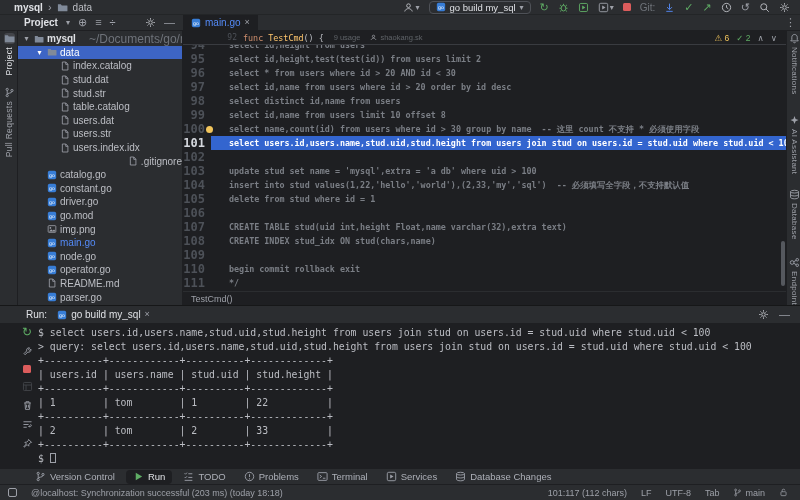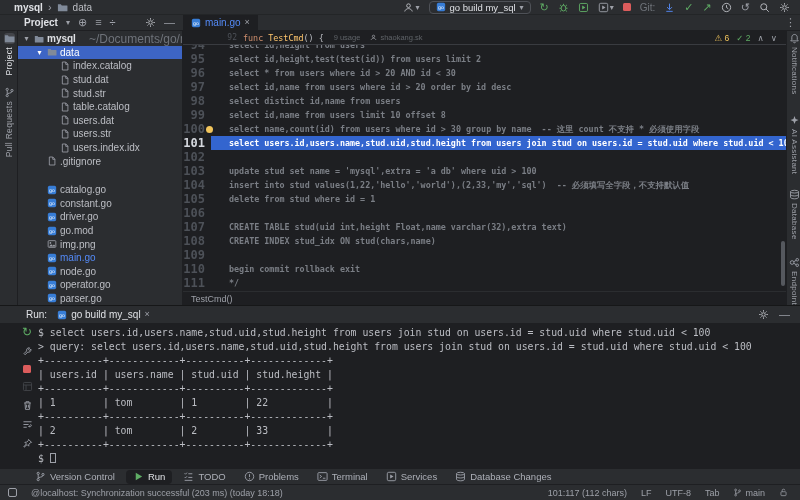--- a/index.html
+++ b/index.html
@@ -387,31 +387,31 @@
     <div class="tree-row" style="padding-left: 30px;">
       <span class="chr chev"></span>
       <span class="icn">
         <svg viewBox="0 0 12 12" fill="none" stroke-width="1">
           <path d="M2.8 1.2h4.1l2.6 2.6v7H2.8z" stroke="#9da0a8"></path>
           <path d="M6.9 1.2v2.8h2.6" stroke="#9da0a8"></path>
         </svg>
       </span>
       <span class="nm">users.index.idx</span>
     </div>
-    <div class="tree-row" style="padding-left: 17px;">
+    <div class="tree-row" style="padding-left: 17px; justify-content: flex-end;">
       <span class="chr chev"></span>
       <span class="icn">
         <svg viewBox="0 0 12 12" fill="none" stroke-width="1">
           <path d="M2.8 1.2h4.1l2.6 2.6v7H2.8z" stroke="#9da0a8"></path>
           <path d="M6.9 1.2v2.8h2.6" stroke="#9da0a8"></path>
         </svg>
       </span>
       <span class="nm">.gitignore</span>
     </div>
-    <div class="tree-row" style="padding-left: 17px; margin-top: 15px;">
+    <div class="tree-row" style="padding-left: 17px;">
       <span class="chr chev"></span>
       <span class="icn">
         <svg viewBox="0 0 12 12" fill="none" stroke-width="1">
           <rect x="1" y="1" width="10" height="10" rx="2" fill="#377dd6"></rect>
           <text x="6" y="8.4" font-size="5.6" fill="#fff" text-anchor="middle" stroke="none" font-family="DejaVu Sans, sans-serif">go</text>
         </svg>
       </span>
       <span class="nm">catalog.go</span>
     </div>
     <div class="tree-row" style="padding-left: 17px;">
@@ -482,35 +482,35 @@
           <rect x="1" y="1" width="10" height="10" rx="2" fill="#377dd6"></rect>
           <text x="6" y="8.4" font-size="5.6" fill="#fff" text-anchor="middle" stroke="none" font-family="DejaVu Sans, sans-serif">go</text>
         </svg>
       </span>
       <span class="nm">operator.go</span>
     </div>
     <div class="tree-row" style="padding-left: 17px;">
       <span class="chr chev"></span>
       <span class="icn">
         <svg viewBox="0 0 12 12" fill="none" stroke-width="1">
+          <path d="M2.8 1.2h4.1l2.6 2.6v7H2.8z" stroke="#9da0a8"></path>
+          <path d="M6.9 1.2v2.8h2.6" stroke="#9da0a8"></path>
+        </svg>
+      </span>
+      <span class="nm">README.md</span>
+    </div>
+    <div class="tree-row" style="padding-left: 17px;">
+      <span class="chr chev"></span>
+      <span class="icn">
+        <svg viewBox="0 0 12 12" fill="none" stroke-width="1">
           <rect x="1" y="1" width="10" height="10" rx="2" fill="#377dd6"></rect>
           <text x="6" y="8.4" font-size="5.6" fill="#fff" text-anchor="middle" stroke="none" font-family="DejaVu Sans, sans-serif">go</text>
         </svg>
       </span>
       <span class="nm">parser.go</span>
-    </div>
-    <div class="tree-row" style="padding-left: 17px;">
-      <span class="chr chev"></span>
-      <span class="icn">
-        <svg viewBox="0 0 12 12" fill="none" stroke-width="1">
-          <path d="M2.8 1.2h4.1l2.6 2.6v7H2.8z" stroke="#9da0a8"></path>
-          <path d="M6.9 1.2v2.8h2.6" stroke="#9da0a8"></path>
-        </svg>
-      </span>
-      <span class="nm">README.md</span>
     </div>
   </div>
 
 <div id="editor">
   <div id="code-scroll">
       <div id="code-lines">
         <div class="code-line">
           <span class="ln">94</span>
           <span class="gap"></span>
           <span class="ct ind">select id,height from users</span>

